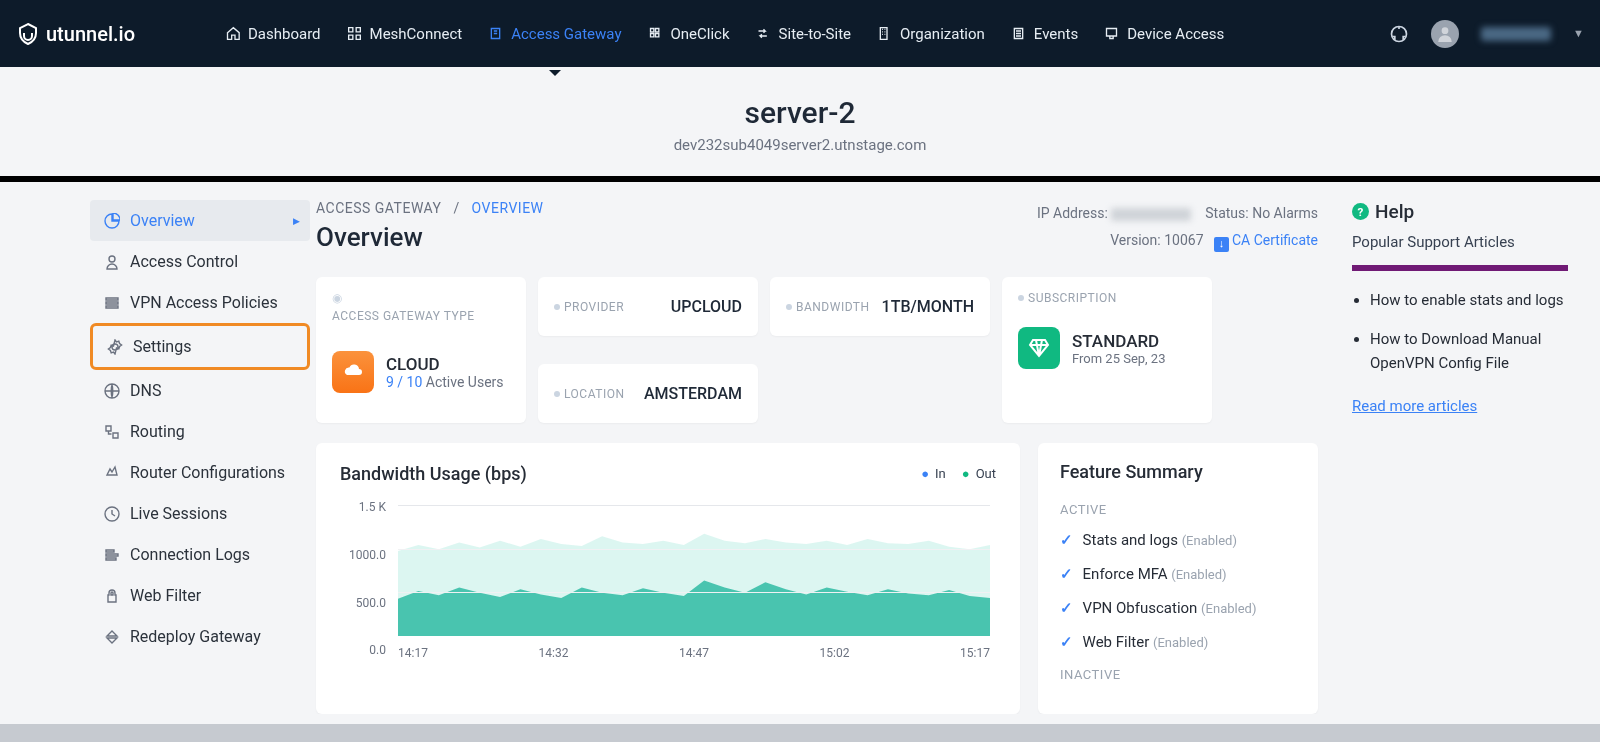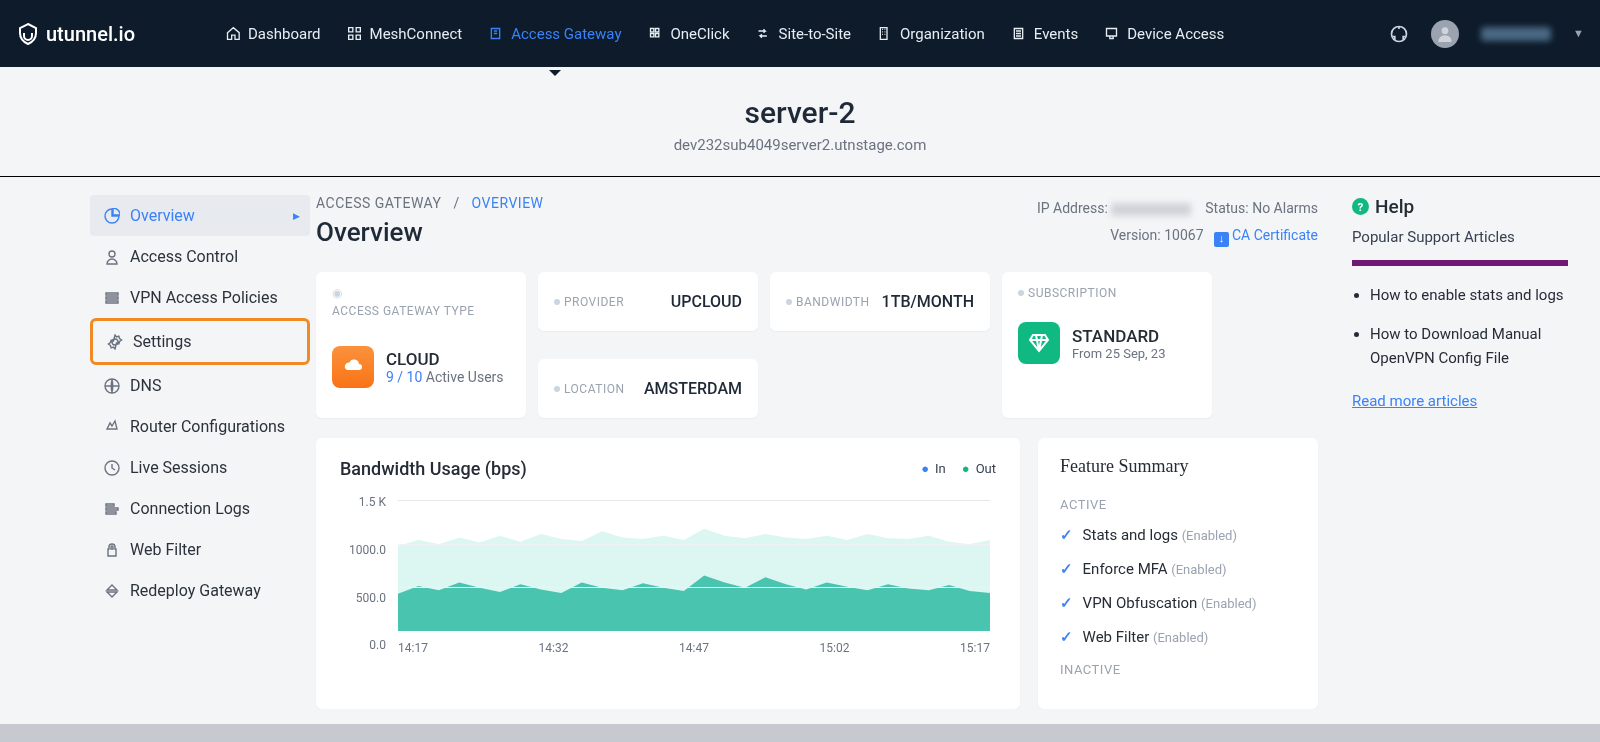--- a/index.html
+++ b/index.html
@@ -11,21 +11,21 @@
   .logo svg { width: 24px; height: 24px; }
   .nav-items { display: flex; gap: 26px; flex: 1; }
   .nav-item { display: flex; align-items: center; gap: 8px; cursor: pointer; color: #e6edf3; }
   .nav-item.active { color: #3b82f6; position: relative; }
   .nav-item.active::after { content: ""; position: absolute; top: 45px; left: 50%; transform: translateX(-50%); border: 6px solid transparent; border-top-color: #0d1b2a; }
   .nav-right { display: flex; align-items: center; gap: 22px; margin-left: auto; }
   .avatar { width: 28px; height: 28px; border-radius: 50%; background: #9aa3af; display:flex; align-items:center; justify-content:center; }
   .user-blur { width: 70px; height: 14px; background: #4a6884; border-radius: 3px; filter: blur(3px); }
 
   
-  .page-header { text-align: center; padding: 28px 0 22px; border-bottom: 1px solid #000000; }
+  .page-header { text-align: center; padding: 28px 0 22px; border-bottom: 6px solid #000000; }
   .page-title { font-size: 30px; font-weight: 500; color: #1f2937; }
   .page-sub { color: #6b7280; font-size: 15px; margin-top: 6px; }
 
   
   .layout { display: flex; padding: 18px 16px 0 0; }
   .sidebar { width: 310px; padding-left: 90px; }
   .side-item { display: flex; align-items: center; gap: 10px; padding: 11px 14px; font-size: 16px; color: #2b323b; cursor: pointer; border-radius: 4px; position: relative; }
   .side-item.active { background: #e7eaee; color: #3b82f6; }
   .side-item.active .si-icon { color: #3b82f6; }
   .side-item.active::after { content: "▶"; font-size: 9px; position: absolute; right: 10px; color: #3b82f6; }
@@ -75,21 +75,21 @@
   .legend .lout::before { color:#10b981; }
   .chart-body { margin-top:16px; position:relative; height:160px; }
   .y-labels { position:absolute; left:0; top:0; bottom:3px; width:52px; display:flex; flex-direction:column; justify-content:space-between; font-size:12px; color:#6b7280; text-align:right; padding-right:6px; }
   .plot { position:absolute; left:58px; right:6px; top:5px; bottom:24px; border-top:1px solid #e5e7eb; }
   .plot::before,.plot::after{content:"";position:absolute;left:0;right:0;border-top:1px solid #f0f1f3;}
   .plot::before{top:33%;} .plot::after{top:66%;}
   .x-labels { position:absolute; left:58px; right:6px; bottom:0; display:flex; justify-content:space-between; font-size:12px; color:#6b7280; }
   svg.area { width:100%; height:100%; display:block; }
 
   .feat-card { background:#fff; border-radius:6px; box-shadow:0 1px 2px rgba(0,0,0,.04); padding:18px 22px; width:280px; }
-  .feat-title { font-size:18px; font-weight:500; margin-bottom:20px;font-family:Liberation Serif, serif; }
+  .feat-title { font-size:18px; font-weight:500; margin-bottom:20px; }
   .feat-sec { font-size:13px; color:#9aa3af; letter-spacing:.5px; margin-bottom:14px; }
   .feat-item { display:flex; align-items:center; gap:10px; font-size:15px; margin-bottom:16px; }
   .chk { color:#3b82f6; font-weight:700; }
   .en { font-size:13px; color:#9aa3af; }
 
   
   .help { width:240px; padding:0 16px 0 8px; font-size:15px; }
   .help h3 { font-size:19px; font-weight:500; display:flex; align-items:center; gap:6px; }
   .help .sub { margin-top:10px; color:#374151; padding-bottom:14px; border-bottom:6px solid #701a75; }
   .help ul { padding-left:18px; margin-top:18px; line-height:1.55; }
@@ -221,20 +221,28 @@
         <span class="si-icon">
           <svg viewBox="0 0 16 16" fill="none" stroke="currentColor" stroke-width="1.4">
             <path d="M8 1a7 7 0 1 0 0 14A7 7 0 0 0 8 1zm0 1c1 2 1 10 0 12-1-2-1-10 0-12zM1.5 8h13"></path>
           </svg>
         </span>
         <span>DNS</span>
       </div>
       <div class="side-item">
         <span class="si-icon">
           <svg viewBox="0 0 16 16" fill="none" stroke="currentColor" stroke-width="1.4">
+            <path d="M2 2h5v5H2zm7 7h5v5H9zM4.5 7v3h3"></path>
+          </svg>
+        </span>
+        <span>Routing</span>
+      </div>
+      <div class="side-item">
+        <span class="si-icon">
+          <svg viewBox="0 0 16 16" fill="none" stroke="currentColor" stroke-width="1.4">
             <path d="M3 10l3-6 2 3 3-5 2 8z"></path>
           </svg>
         </span>
         <span>Router Configurations</span>
       </div>
       <div class="side-item">
         <span class="si-icon">
           <svg viewBox="0 0 16 16" fill="none" stroke="currentColor" stroke-width="1.4">
             <path d="M8 1a7 7 0 1 0 0 14A7 7 0 0 0 8 1zm0 3v4l3 2"></path>
           </svg>

